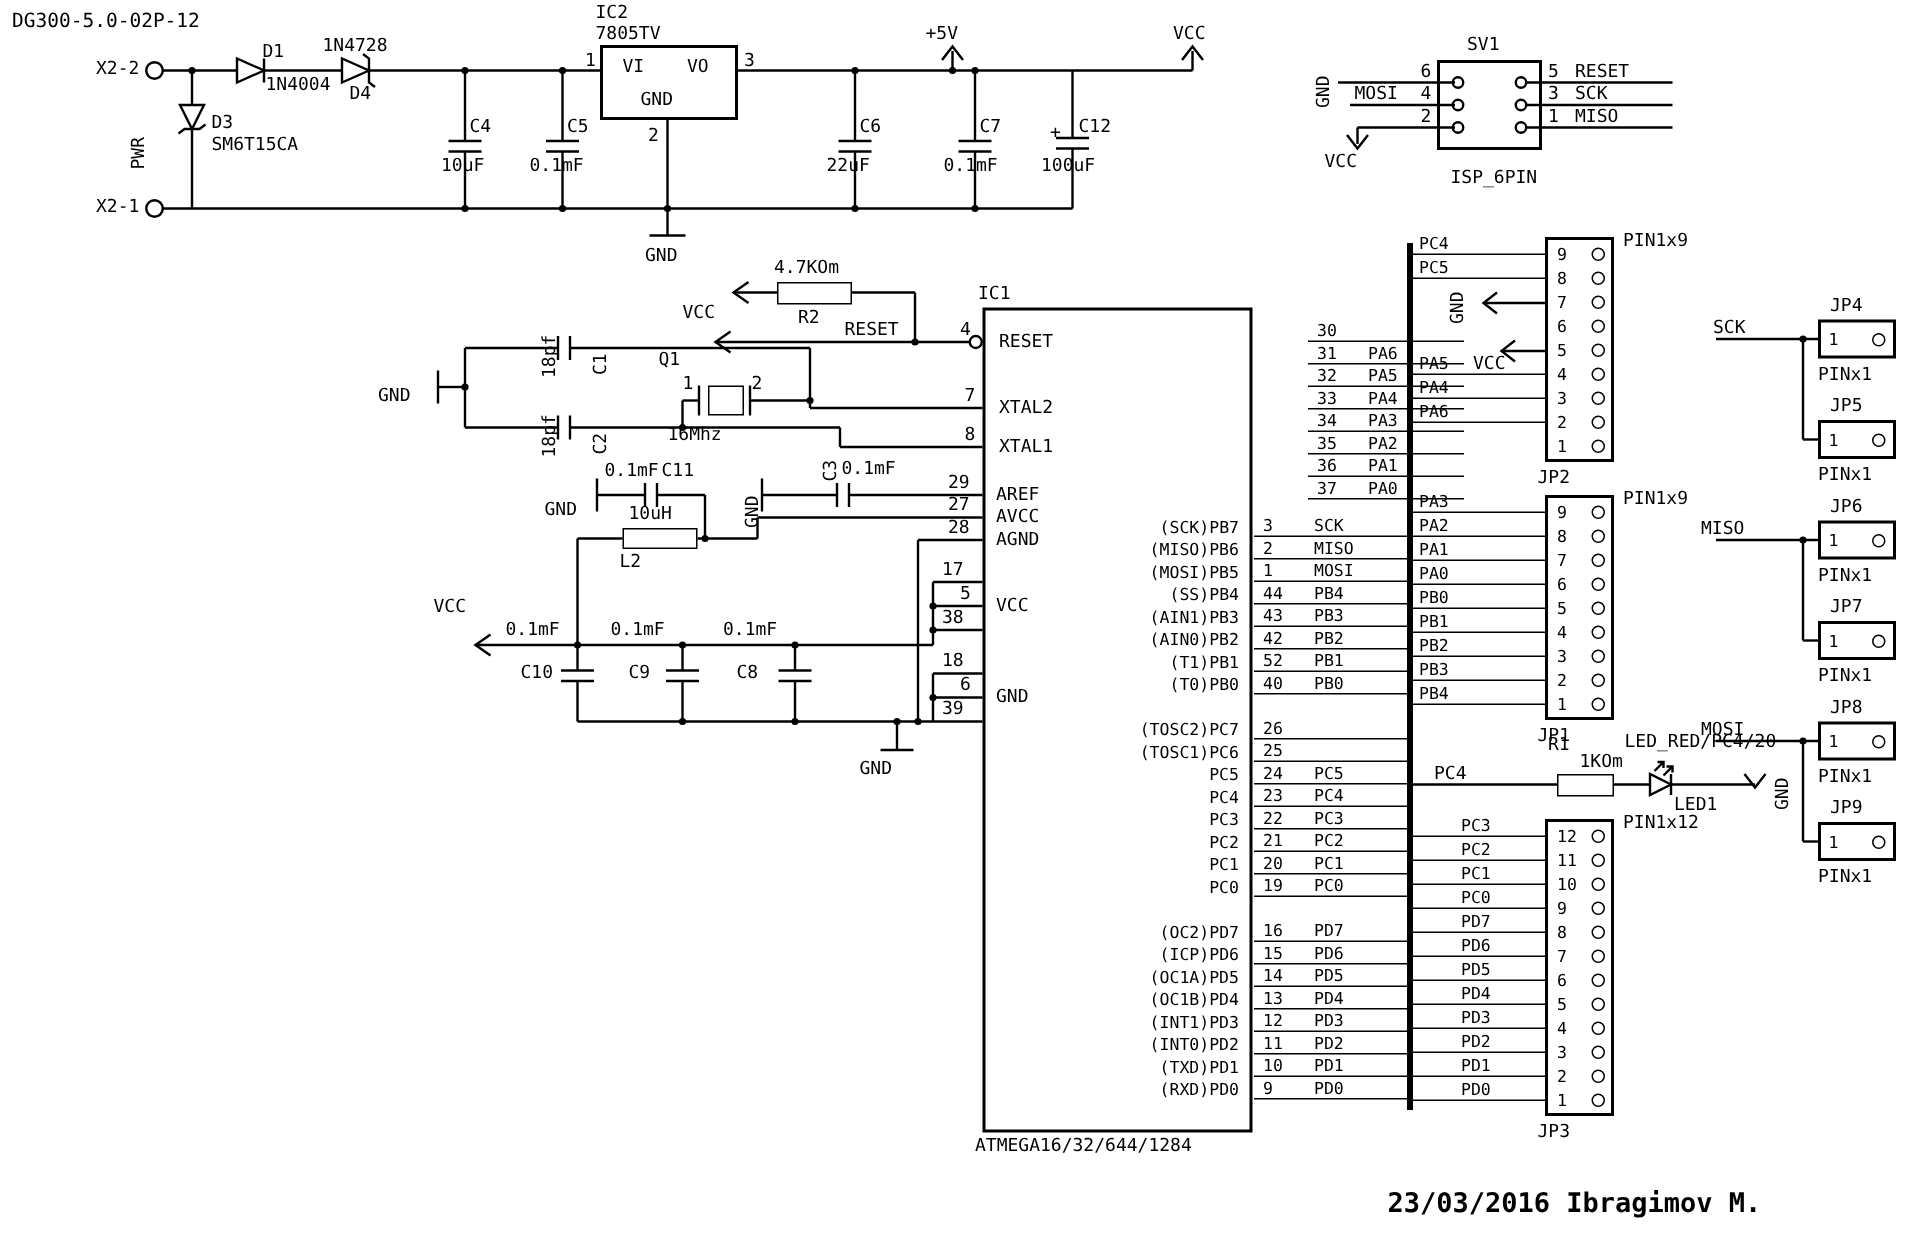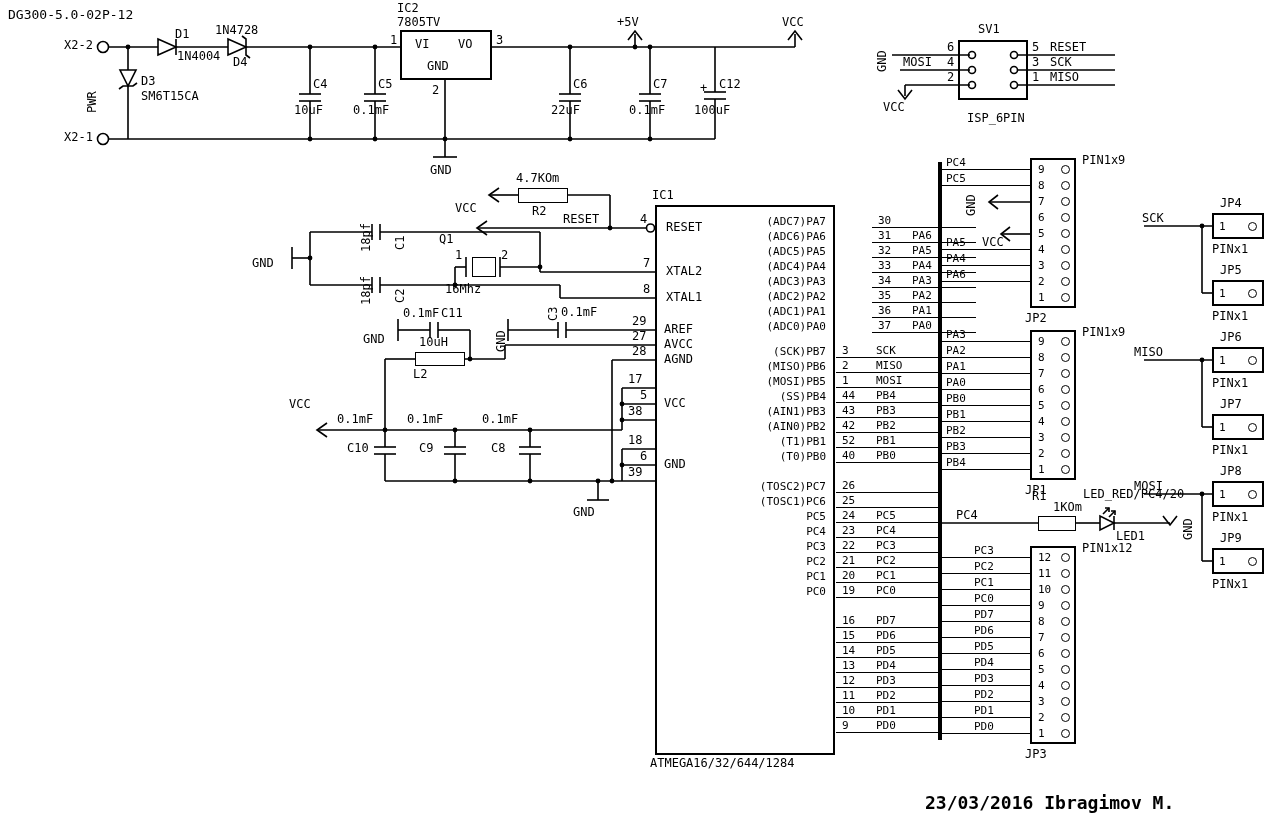--- a/index.html
+++ b/index.html
@@ -279,31 +279,20 @@
 </svg>
 
 <div class="box" style="left:400px;top:30px;width:92px;height:50px"></div>
 <div class="box" style="left:958px;top:40px;width:70px;height:60px"></div>
 <div class="box" style="left:655px;top:205px;width:180px;height:550px"></div>
 <div class="box-thin" style="left:518px;top:188px;width:50px;height:15px"></div>
 <div class="box-thin" style="left:1038px;top:516px;width:38px;height:15px"></div>
 <div class="box-thin" style="left:415px;top:352px;width:50px;height:14px"></div>
 <div class="box-thin" style="left:472px;top:257px;width:24px;height:20px"></div>
 
-<div class="pcol" style="left:698px;top:213px">
-
-<div class="pname">(ADC7)PA7</div>
-      <div class="pname">(ADC6)PA6</div>
-      <div class="pname">(ADC5)PA5</div>
-      <div class="pname">(ADC4)PA4</div>
-      <div class="pname">(ADC3)PA3</div>
-      <div class="pname">(ADC2)PA2</div>
-      <div class="pname">(ADC1)PA1</div>
-      <div class="pname">(ADC0)PA0</div>
-    </div>
 <div class="pcol" style="left:698px;top:343px">
 
 <div class="pname">(SCK)PB7</div>
       <div class="pname">(MISO)PB6</div>
       <div class="pname">(MOSI)PB5</div>
       <div class="pname">(SS)PB4</div>
       <div class="pname">(AIN1)PB3</div>
       <div class="pname">(AIN0)PB2</div>
       <div class="pname">(T1)PB1</div>
       <div class="pname">(T0)PB0</div>
@@ -311,20 +300,31 @@
 <div class="pcol" style="left:698px;top:478px">
 
 <div class="pname">(TOSC2)PC7</div>
       <div class="pname">(TOSC1)PC6</div>
       <div class="pname">PC5</div>
       <div class="pname">PC4</div>
       <div class="pname">PC3</div>
       <div class="pname">PC2</div>
       <div class="pname">PC1</div>
       <div class="pname">PC0</div>
+    </div>
+<div class="pcol" style="left:698px;top:613px">
+
+<div class="pname">(OC2)PD7</div>
+      <div class="pname">(ICP)PD6</div>
+      <div class="pname">(OC1A)PD5</div>
+      <div class="pname">(OC1B)PD4</div>
+      <div class="pname">(INT1)PD3</div>
+      <div class="pname">(INT0)PD2</div>
+      <div class="pname">(TXD)PD1</div>
+      <div class="pname">(RXD)PD0</div>
     </div>
 
 <div class="prows" style="left:872px;top:213px">
 
 <div class="prow">
         <span class="ppin">30</span>
         <span class="pnet"></span>
       </div>
       <div class="prow">
         <span class="ppin">31</span>

